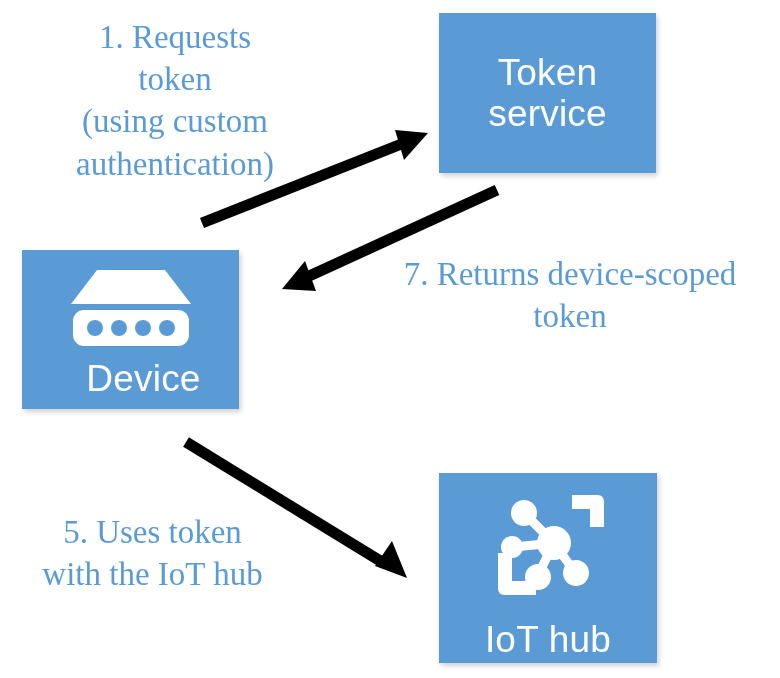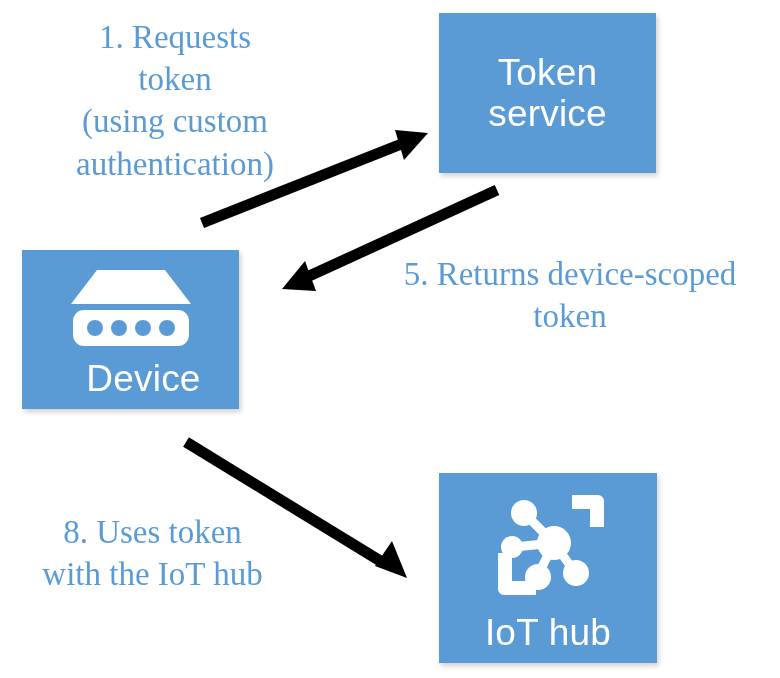--- a/index.html
+++ b/index.html
@@ -65,21 +65,21 @@
   
   #node-iot-hub {
     left: 439px;
     top: 473px;
     width: 218px;
     height: 190px;
     justify-content: flex-start;
     padding-top: 18px;
   }
   #node-iot-hub .node-label {
-    margin-top: 9px;
+    margin-top: 16px;
   }
 
   .node-icon {
     display: block;
   }
 
   
   .step-label {
     position: absolute;
     color: #5B9BD5;
@@ -167,24 +167,24 @@
       </svg>
     </span>
     <div class="node-label">IoT hub</div>
   </div>
 
   <div class="step-label" id="label-step-1">1. Requests
 token
 (using custom
 authentication)</div>
 
-  <div class="step-label" id="label-step-2">5. Returns device-scoped
+  <div class="step-label" id="label-step-2">7. Returns device-scoped
 token</div>
 
-  <div class="step-label" id="label-step-3">8. Uses token
+  <div class="step-label" id="label-step-3">5. Uses token
 with the IoT hub</div>
 
   <svg id="arrow-layer" viewBox="0 0 780 678">
 
     <g>
       <line x1="202" y1="223" x2="404" y2="143" stroke="#000000" stroke-width="11"></line>
       <polygon points="428,133 395,130 404,160" fill="#000000"></polygon>
     </g>
 
     <g>

